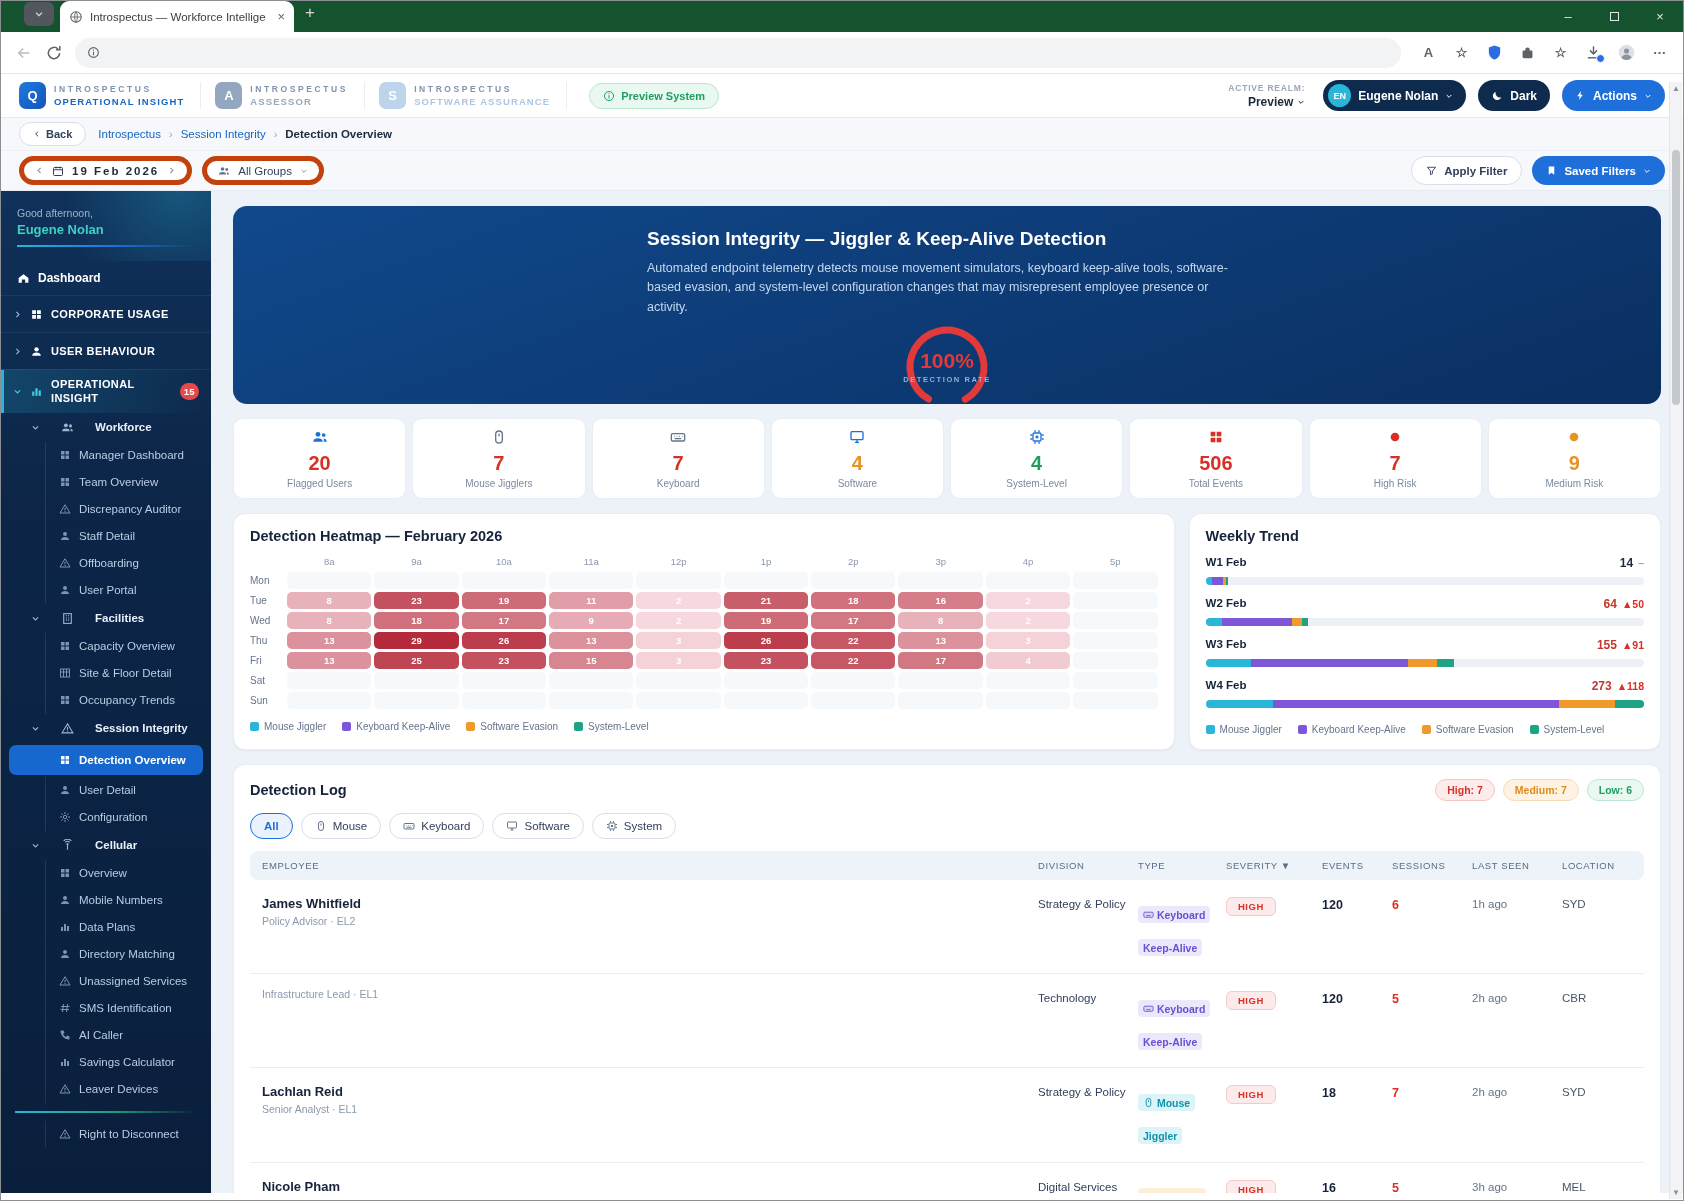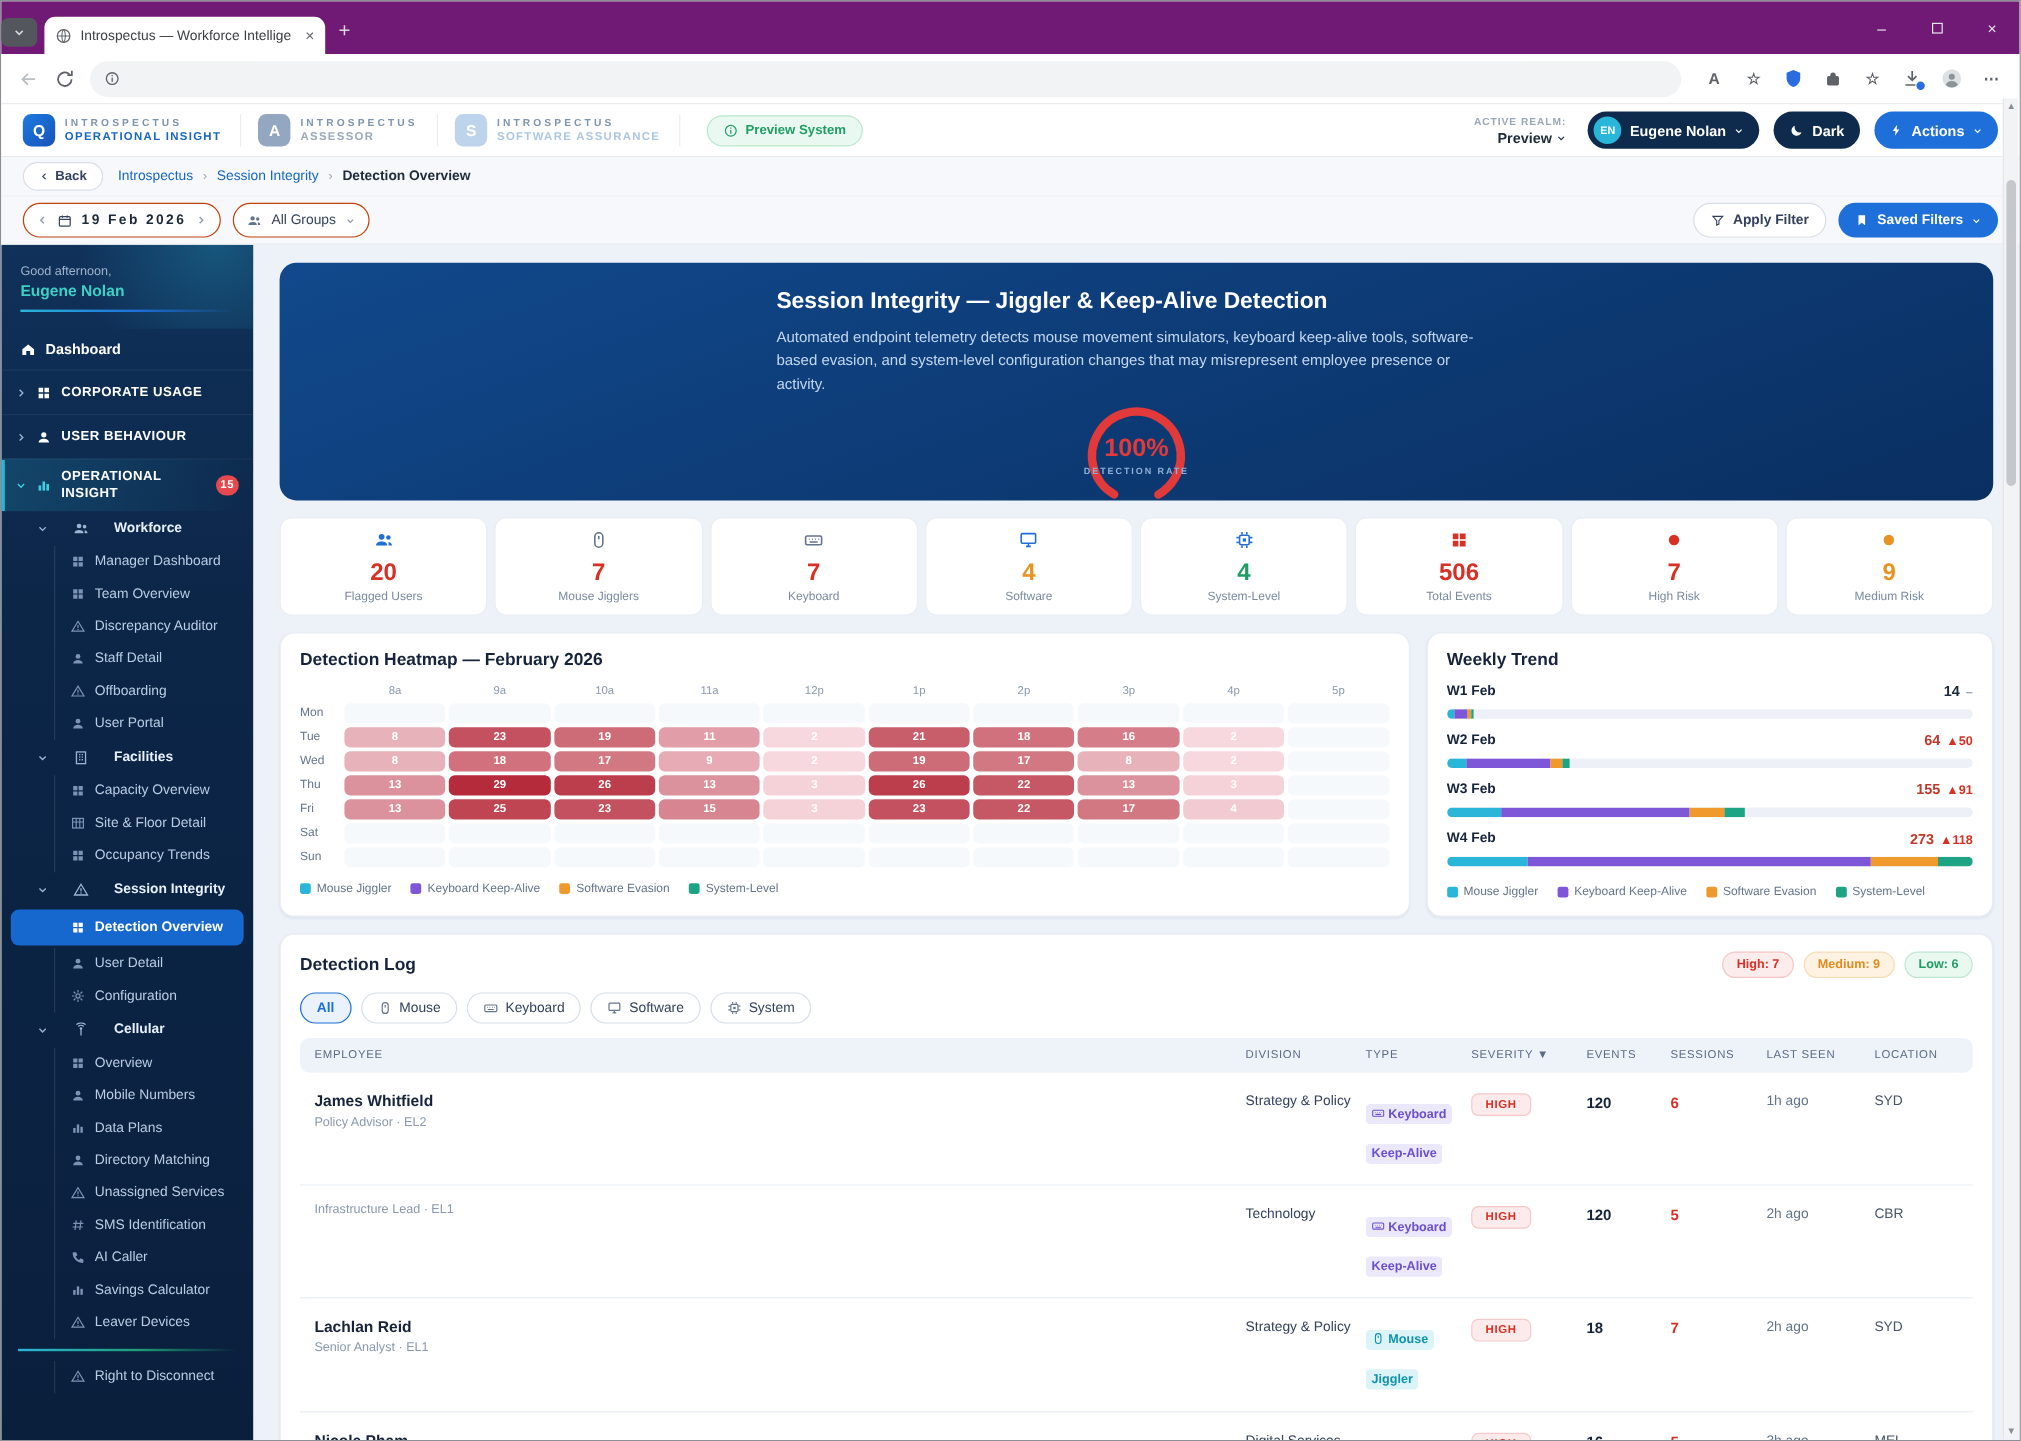--- a/index.html
+++ b/index.html
@@ -1,20 +1,20 @@
 <!DOCTYPE html>
 <html><head>
 <meta charset="utf-8">
 <style>
   *{box-sizing:border-box;margin:0;padding:0}
   html,body{width:1684px;height:1201px;overflow:hidden}
   body{font-family:"Liberation Sans",sans-serif;background:#fff;position:relative;border:1px solid #8a8f96}
 
   
-  .titlebar{height:44px;background:#701a75;display:flex;align-items:flex-end;padding-left:0;position:relative}
+  .titlebar{height:31px;background:#14532d;display:flex;align-items:flex-end;padding-left:23px;position:relative}
   .tab-actions{width:30px;height:24px;margin:0 6px 6px 0;border-radius:6px;background:#53565c;color:#d6d8db;display:flex;align-items:center;justify-content:center}
   .tab{width:234px;height:31px;background:#fff;border-radius:9px 9px 0 0;display:flex;align-items:center;padding:0 9px;gap:7px}
   .tab-title{font-size:11.5px;color:#3c4043;white-space:nowrap;overflow:hidden;flex:1}
   .tab-close{color:#5f6368;font-size:13px;line-height:1}
   .newtab{color:#d6d8db;font-size:17px;margin:0 0 9px 11px}
   .win-controls{margin-left:auto;display:flex;height:100%}
   .win-btn{width:46px;display:flex;align-items:center;justify-content:center;color:#e4e6e9;font-size:13px}
   .wc-sq{width:9px;height:9px;border:1.4px solid #e4e6e9;display:inline-block}
 
   .toolbar{height:42px;background:#fff;display:flex;align-items:center;padding:0 14px;gap:12px;border-bottom:1px solid #e4e7eb}
@@ -52,21 +52,21 @@
   .pill-actions{background:#1e6fd9}
 
   
   .crumbbar{height:33px;background:#f6f8fb;display:flex;align-items:center;padding:0 18px;gap:12px;border-bottom:1px solid #edf0f5}
   .btn-back{background:#fff;border:1px solid #d8dfe8;border-radius:14px;height:24px;padding:0 13px;font-size:11px;font-weight:bold;color:#33415c;display:flex;align-items:center;gap:5px}
   .crumb{display:flex;align-items:center;gap:8px}
   .crumb-link{color:#1766c2;font-size:11.5px;cursor:pointer}
   .crumb-sep{color:#9aa7b8;font-size:11px}
   .crumb-current{color:#1d2a3a;font-weight:bold}
   .filterbar{height:40px;background:#f6f8fb;border-bottom:1px solid #e7ebf1;display:flex;align-items:center;padding:0 18px;gap:10px}
-  .ctl{background:#fff;border:1px solid #c2410c;border-radius:16px;height:29px;display:flex;align-items:center;padding:0 11px;gap:8px;color:#33415c}
+  .ctl{background:#fff;border:5px solid #c2410c;border-radius:16px;height:29px;display:flex;align-items:center;padding:0 11px;gap:8px;color:#33415c}
   .date-text{font-size:11.5px;font-weight:bold;letter-spacing:2px;color:#1d2a3a}
   .ctl-chev{color:#8a99ad}
   .sel-label{font-size:11.5px}
   .spacer{flex:1}
   .btn-apply{background:#fff;border:1px solid #d8dfe8;border-radius:16px;height:29px;display:flex;align-items:center;gap:7px;padding:0 14px;font-size:11.5px;font-weight:bold;color:#33415c}
   .btn-saved{background:#1e6fd9;border-radius:16px;height:29px;display:flex;align-items:center;gap:7px;padding:0 14px;font-size:11.5px;font-weight:bold;color:#fff}
 
   
   .content-row{display:flex;height:1002px;overflow:hidden}
   .sidebar{width:210px;flex:none;background:linear-gradient(180deg,#10315a 0%,#0c2648 30%,#0a1f3c 100%);overflow:hidden;position:relative}
@@ -1001,21 +1001,21 @@
             <span class="leg-item"><span class="leg-dot" style="background:#1fa385"></span>System-Level</span>
           </div>
       </div>
     </section>
 
     <section class="card card-log">
       <div class="log-head">
         <div class="card-title">Detection Log</div>
         <div class="log-badges" id="log-badges">
             <span class="lbadge lbadge-high">High: 7</span>
-            <span class="lbadge lbadge-medium">Medium: 9</span>
+            <span class="lbadge lbadge-medium">Medium: 7</span>
             <span class="lbadge lbadge-low">Low: 6</span>
           </div>
       </div>
       <div class="log-chips" id="log-chips">
           <span class="chip-f active">
             <span>All</span>
           </span>
           <span class="chip-f">
             <span class="ic " style="width:12px;height:12px">
               <svg viewBox="0 0 24 24">

